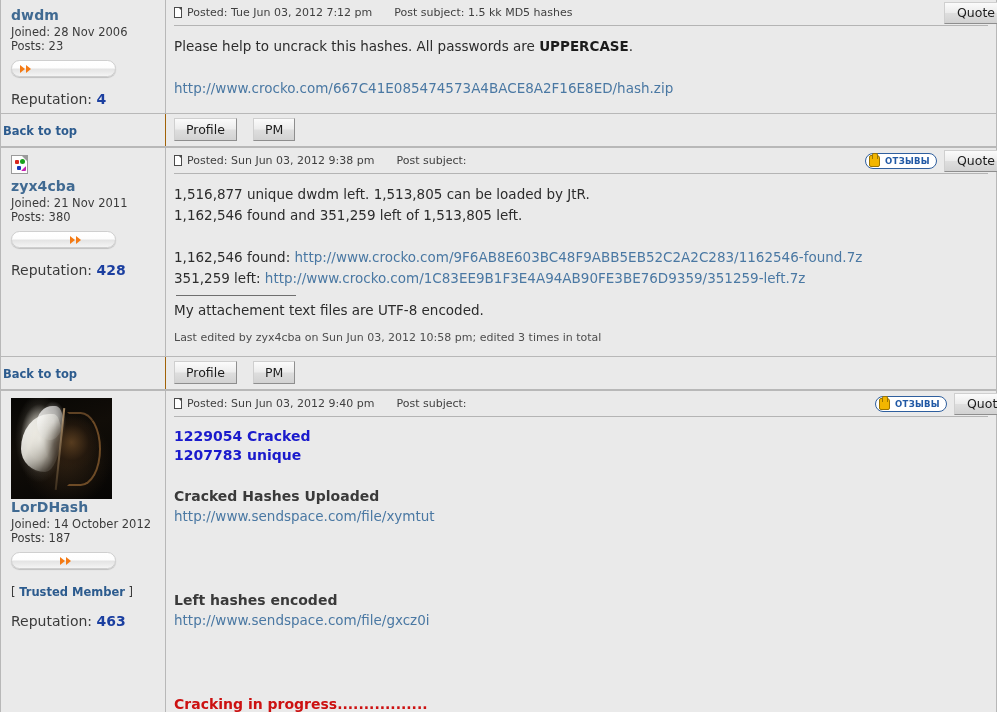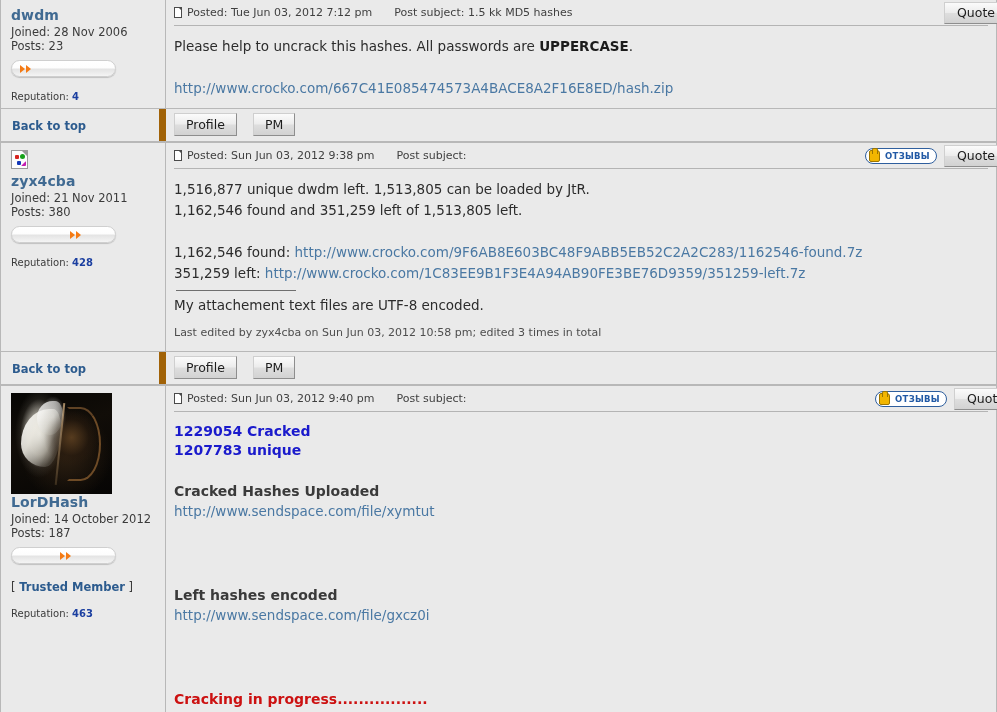--- a/index.html
+++ b/index.html
@@ -80,21 +80,21 @@
   .rank-arrow i {
     display: inline-block;
     width: 0; height: 0;
     border-top: 4px solid transparent;
     border-bottom: 4px solid transparent;
     border-left: 5px solid #f47a14;
     margin-right: 1px;
   }
   .reputation {
     margin-top: 14px;
-    font-size: 10px;
+    font-size: 14px;
     color: #3b3b3b;
     font-family: "DejaVu Sans", sans-serif;
   }
   .reputation b { color: #1b3fa0; font-weight: bold; }
   .trusted {
     margin-top: 16px;
     font-size: 11.5px;
     color: #3b3b3b;
   }
   .trusted b { color: #2c5b8e; font-weight: bold; }
@@ -323,22 +323,22 @@
   .post-foot {
     display: flex;
     width: 997px;
     border-bottom: 1px solid #b8b8b8;
     background: #eaeaea;
   }
   .foot-left {
     width: 166px;
     min-width: 166px;
     border-left: 1px solid #b8b8b8;
-    border-right: 7px solid #a16207;
-    padding: 6px 0 7px 11px;
+    border-right: 1px solid #a16207;
+    padding: 6px 0 7px 2px;
   }
   .backtotop {
     font-size: 11.5px;
     font-weight: bold;
     color: #2c5b8e;
     text-decoration: none;
     font-family: "DejaVu Sans", sans-serif;
   }
   .foot-right {
     flex: 1;

